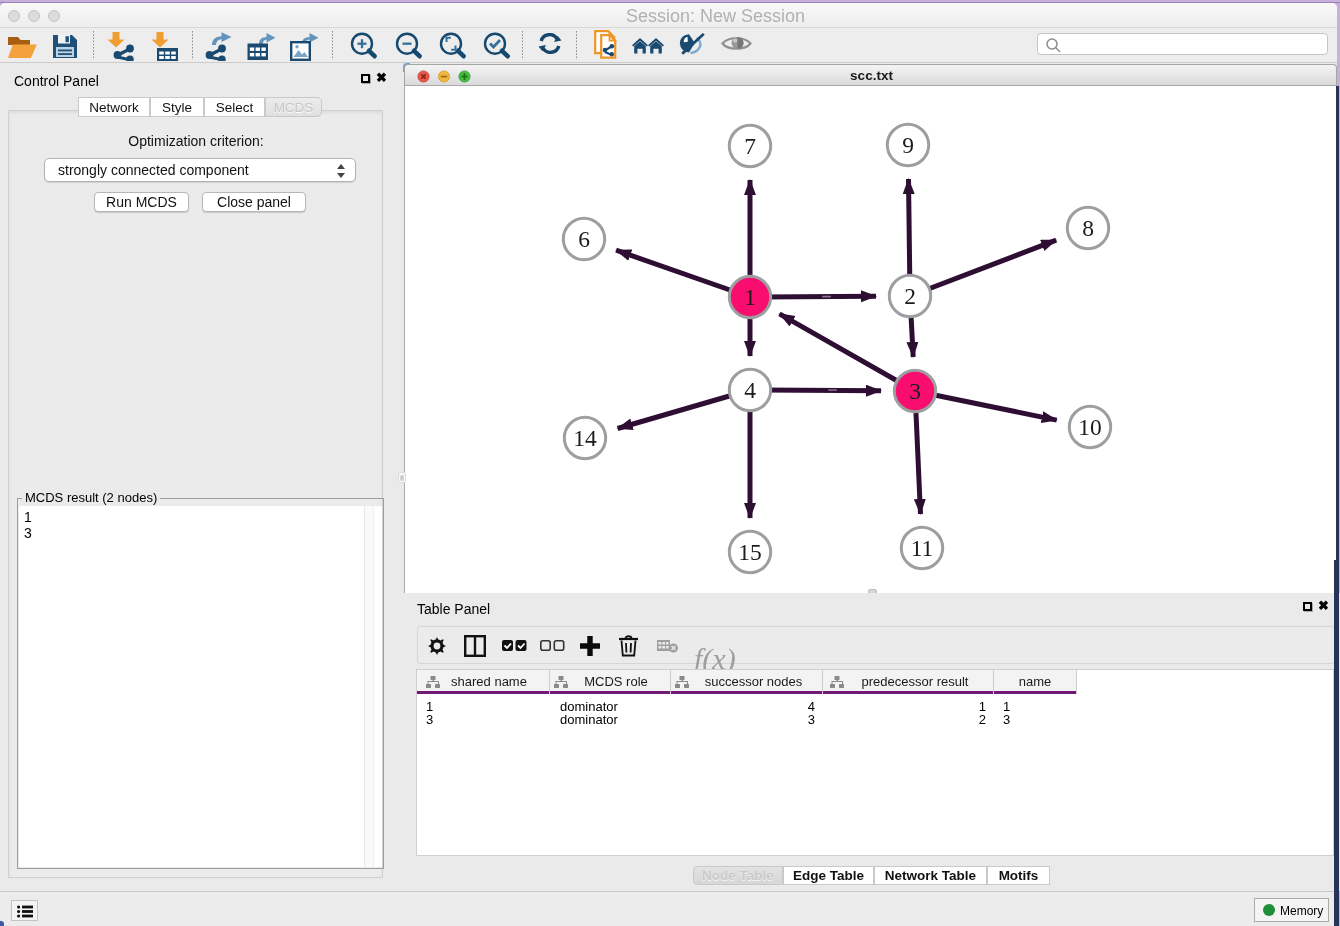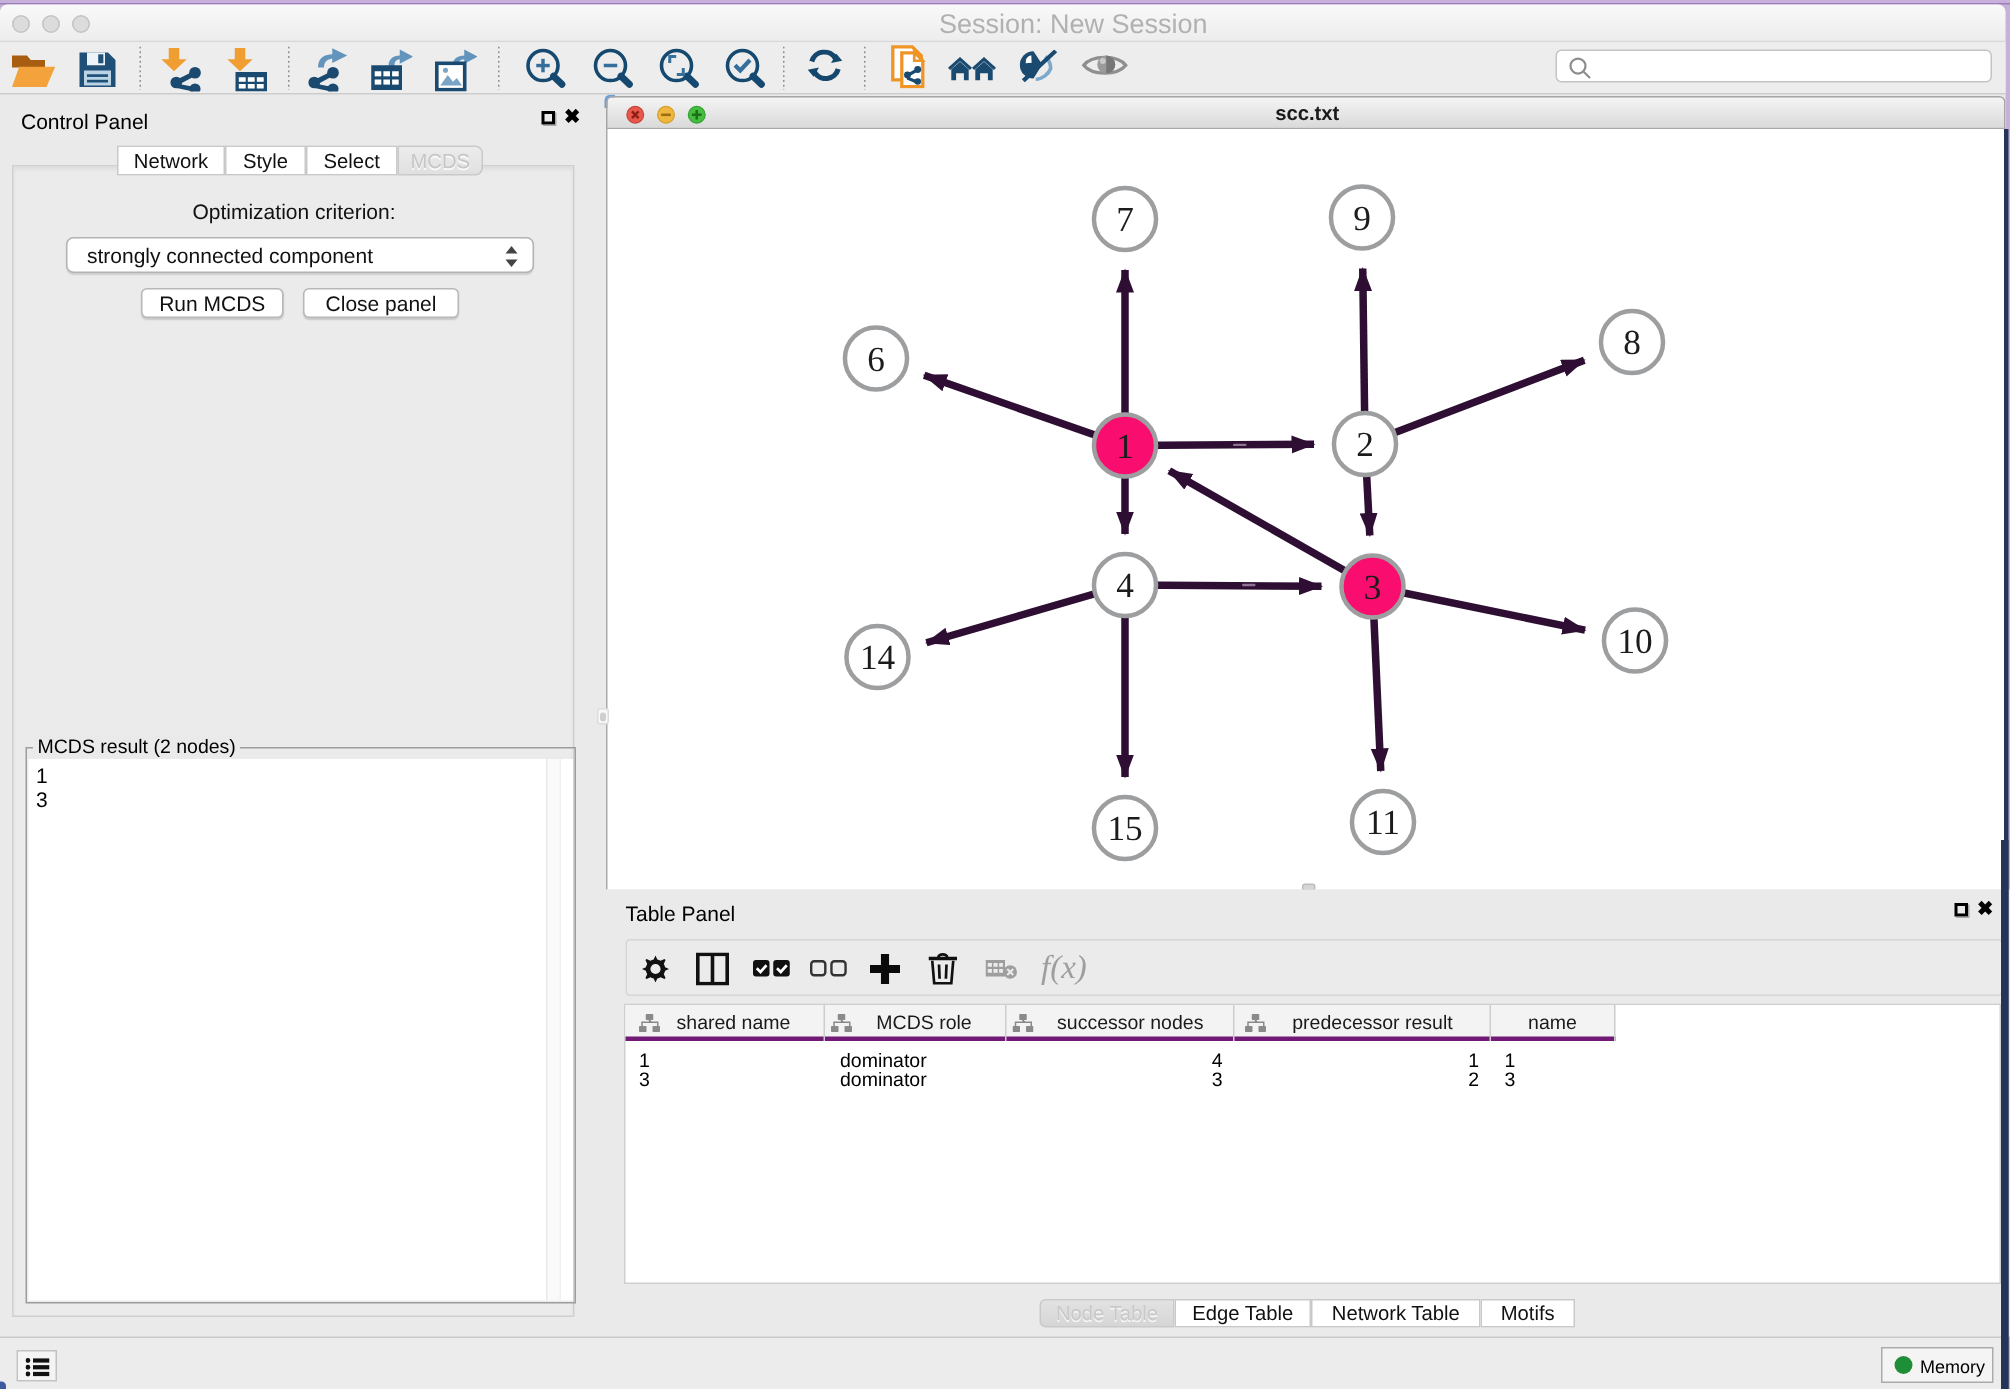--- a/index.html
+++ b/index.html
@@ -54,21 +54,21 @@
 #tp-title { position:absolute; left:25px; top:8px; font-size:14px; color:#000; }
 #tp-float { position:absolute; left:911px; top:9px; width:9px; height:9px; border:2px solid #000; box-shadow:1px 1px 0 #aaa; }
 #tp-close { position:absolute; left:926px; top:5px; font-size:13px; font-weight:bold; color:#000; }
 #tp-toolbar { position:absolute; left:25px; top:33px; width:918px; height:38px; border:1px solid #d6d6d6; border-radius:3px; background:#ebebeb; }
 #tp-table { position:absolute; left:24px; top:76px; width:918px; height:187px; background:#fff; border:1px solid #cfcfcf; }
 #tp-header { position:absolute; left:0; top:0; width:660px; height:24px; background:#f3f3f3; border-bottom:3px solid #701a75; }
 .th { position:absolute; top:0; height:24px; border-right:1px solid #cdcdcd; font-size:13px; color:#1a1a1a; text-align:center; line-height:24px; }
 .treeicon { position:absolute; top:6px; width:14px; height:12px; }
 .td { position:absolute; font-size:13px; color:#000; }
 #tp-tabs { position:absolute; left:0; top:263px; width:948px; height:35px; background:#eaeaea; }
-.btab { position:absolute; top:10px; height:19px; background:#fff; border:1px solid #c9c9c9; font-size:13.5px; font-weight:normal; color:#111; text-align:center; line-height:18px; }
+.btab { position:absolute; top:10px; height:19px; background:#fff; border:1px solid #c9c9c9; font-size:13.5px; font-weight:bold; color:#111; text-align:center; line-height:18px; }
 #btab-node { background:linear-gradient(#e2e2e2,#d6d6d6); color:#c9c9c9; text-shadow:0 1px 0 #f5f5f5; border-radius:4px 0 0 4px; }
 
 
 #statusbar { position:absolute; left:0; top:891px; width:1337px; height:35px; background:#ececec; border-top:1px solid #c9c9c9; }
 #listbtn { position:absolute; left:11px; top:8px; width:27px; height:21px; background:#f4f4f4; border:1px solid #c2c2c2; }
 #membtn { position:absolute; left:1254px; top:6px; width:75px; height:24px; background:#f4f4f4; border:1px solid #ababab; font-size:12px; color:#000;padding-left:20px; }
 #memdot { position:absolute; left:8px; top:5px; width:12px; height:12px; border-radius:50%; background:#1e8e38; }
 #memtxt { position:absolute; left:25px; top:4.5px; }
 </style>
 </head>
@@ -381,21 +381,21 @@
               <rect x="1.5" y="2" width="2.8" height="2.5"></rect>
               <rect x="5.3" y="2" width="2.8" height="2.5"></rect>
               <rect x="9.1" y="2" width="2.5" height="2.5"></rect>
               <rect x="1.5" y="6" width="2.8" height="2.5"></rect>
               <rect x="5.3" y="6" width="2.8" height="2.5"></rect>
               <rect x="9.1" y="6" width="2.5" height="2.5"></rect>
             </g>
             <circle cx="16.5" cy="8" r="4.5" fill="#9e9e9e"></circle>
             <path d="M14.5 6 l4 4 m0 -4 l-4 4" stroke="#ebebeb" stroke-width="1.4"></path>
           </svg>
-      <div style="position:absolute;left:276px;top:5px;font-family:'Liberation Serif',serif;font-style:italic;font-size:22px;color:#9e9e9e;">f(x)</div>
+      <div style="position:absolute;left:276px;top:15px;font-family:'Liberation Serif',serif;font-style:italic;font-size:30px;color:#9e9e9e;">f(x)</div>
     </div>
     <div id="tp-table">
       <div id="tp-header">
         <div class="th" style="left:0;width:133px;"><span style="margin-left:12px">shared name</span></div>
         <div class="th" style="left:133px;width:121px;"><span style="margin-left:12px">MCDS role</span></div>
         <div class="th" style="left:254px;width:152px;"><span style="margin-left:14px">successor nodes</span></div>
         <div class="th" style="left:406px;width:171px;"><span style="margin-left:14px">predecessor result</span></div>
         <div class="th" style="left:577px;width:83px;">name</div>
         <svg class="treeicon" style="left:9px" viewBox="0 0 14 12">
               <g fill="#8a8a8a">

